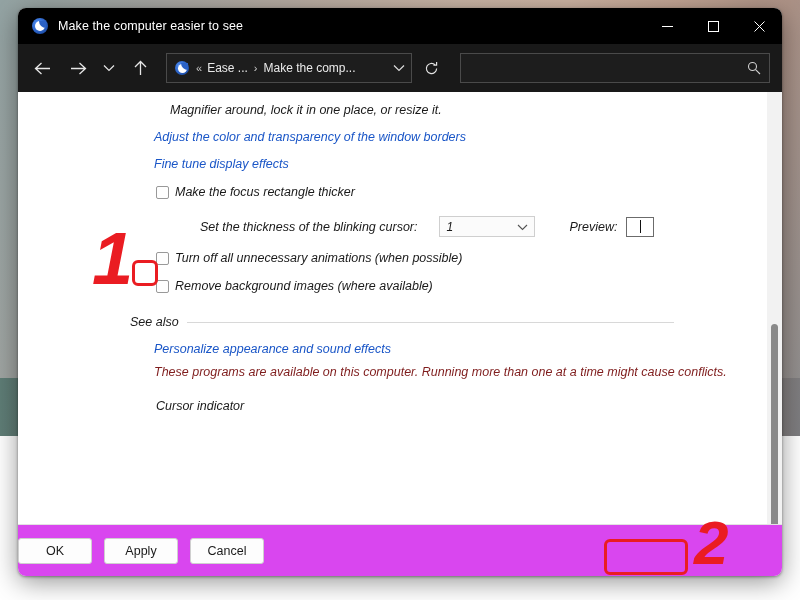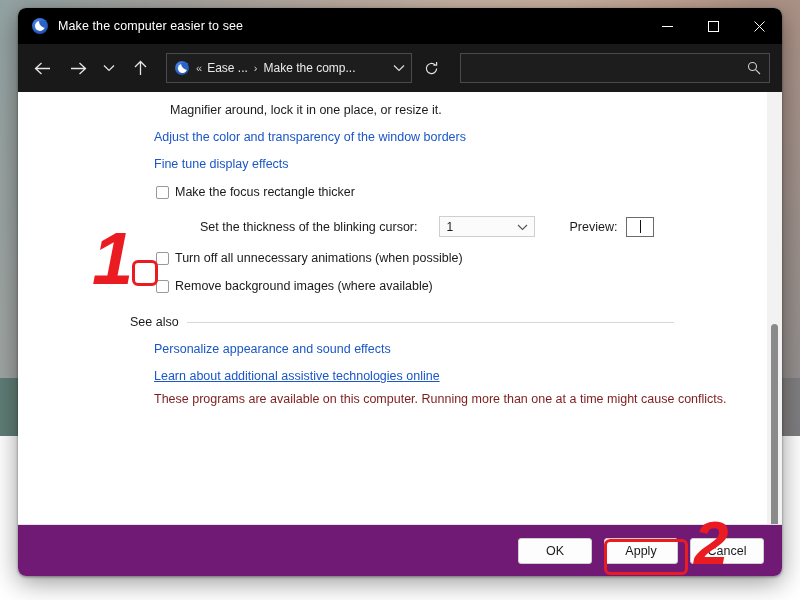--- a/index.html
+++ b/index.html
@@ -183,20 +183,21 @@
     position: relative;
     background: #ffffff;
     display: flex;
     min-height: 0;
   }
   #content {
     flex: 1 1 auto;
     padding: 6px 0 0 0;
     position: relative;
     overflow: hidden;
+    font-style: italic;
   }
 
   .para {
     font-size: 12.5px; color: #1a1a1a;
     margin: 5px 0 0 152px;
   }
 
   .section-head {
     display: flex; align-items: center;
     margin: 22px 0 0 112px;
@@ -287,23 +288,23 @@
     left: 4px; width: 7px;
     top: 232px; height: 212px;
     background: #8a8a8a;
     border-radius: 4px;
   }
 
   
   #footer {
     flex: 0 0 auto;
     height: 52px;
-    background: #701a75;
+    background: #d946ef;
     border-top: 1px solid #e2e2e2;
-    display: flex; align-items: center; justify-content: flex-end;
+    display: flex; align-items: center; 
     padding-right: 18px;
     gap: 12px;
     position: relative;
   }
   .dlg-btn {
     width: 74px; height: 26px;
     border: 1px solid #cfcfcf;
     border-radius: 3px;
     background: #fdfdfd;
     font-size: 12.5px; color: #1a1a1a;
@@ -471,25 +472,25 @@
           <span class="checkbox"></span>
           <span class="check-label">Remove background images (where available)</span>
         </div>
 
         <div class="section-head">
           <span class="sh-label">See also</span>
           <span class="sh-rule"></span>
         </div>
 
         <a class="link">Personalize appearance and sound effects</a>
-        <a class="link underline">Learn about additional assistive technologies online</a>
 
 
         <div class="indent-text">These programs are available on this computer. Running more than one at a time might cause conflicts.</div>
 
+        <div class="sub-head">Cursor indicator</div>
 
       </div>
 
       <div id="scrollbar">
         <div id="scroll-thumb"></div>
       </div>
     </div>
 
     <div id="footer">
       <button class="dlg-btn">OK</button>

